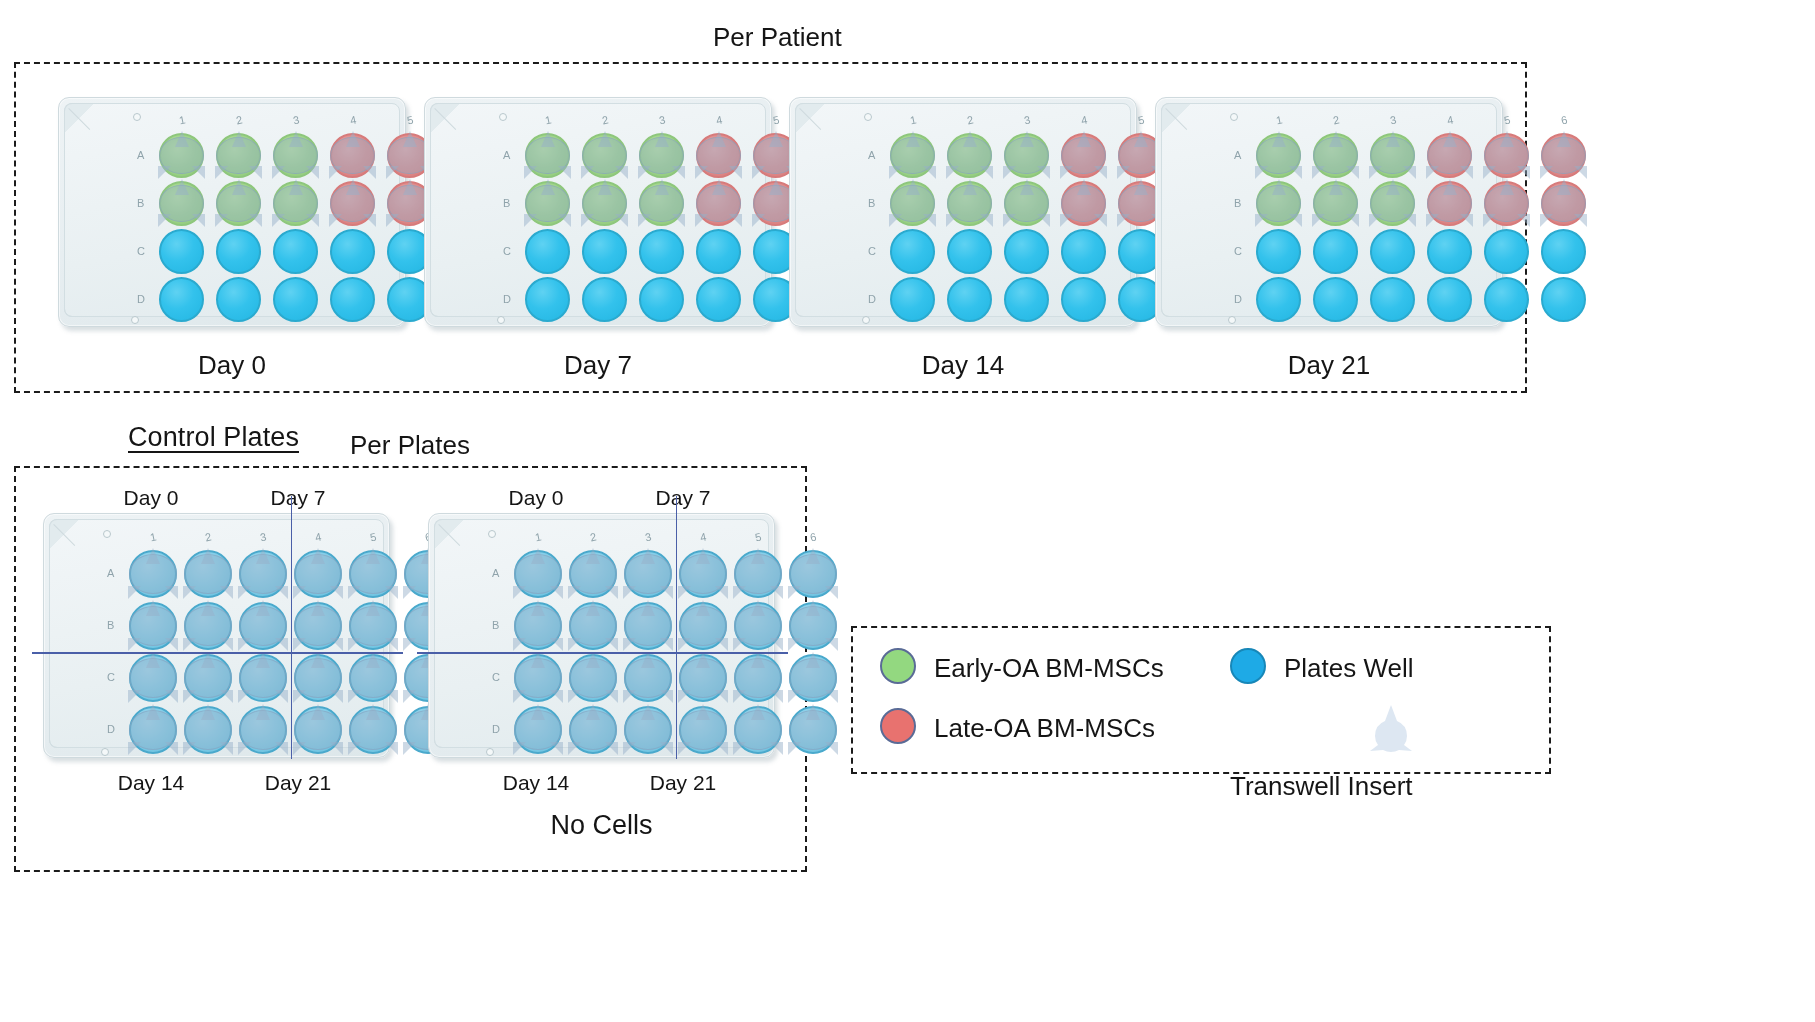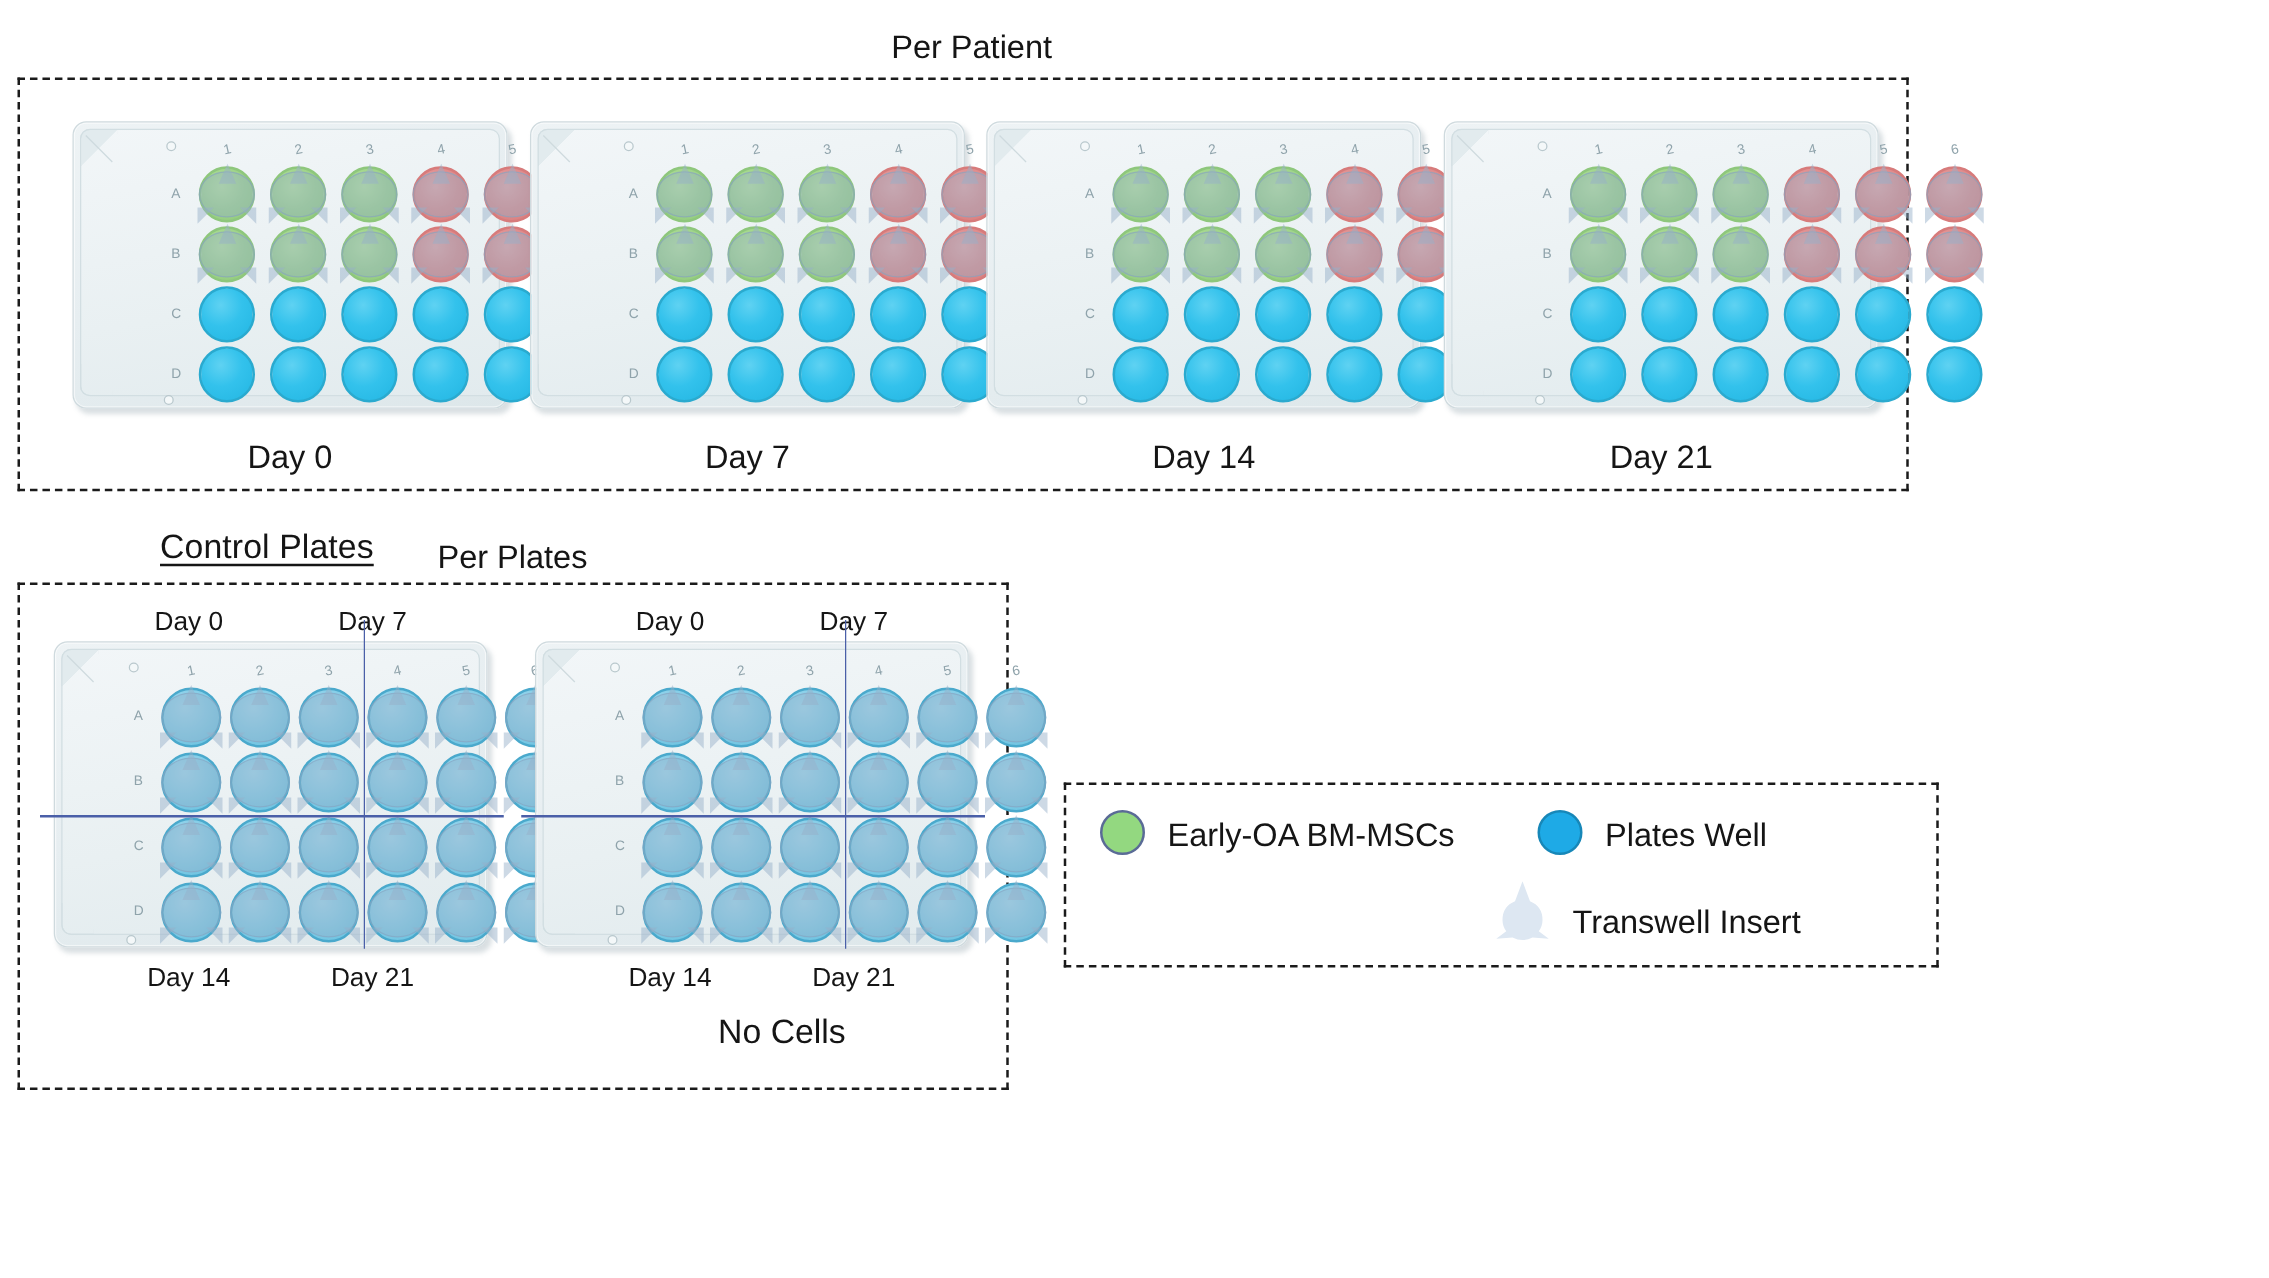--- a/index.html
+++ b/index.html
@@ -1014,35 +1014,41 @@
         <div class="cup"></div>
         <div class="spike"></div>
         <div class="foot l"></div>
         <div class="foot r"></div>
       </div>
       <div class="divider v" style="left: 246.5px; top: -18px; height: 263px;"></div>
       <div class="divider h" style="left: -12px; top: 138px; width: 371px;"></div>
     </div>
     <div class="ctrl-day" style="left: 456px; top: 771px; width: 160px;">Day 14</div>
     <div class="ctrl-day" style="left: 603px; top: 771px; width: 160px;">Day 21</div>
-    <div class="ctrl-title" style="left: 432px; top: 810px; width: 387px;">No Cells</div>
+    <div class="ctrl-title" style="left: 408px; top: 810px; width: 387px;">No Cells</div>
     <div class="dashed-box" style="left: 851px; top: 626px; width: 700px; height: 148px;"></div>
     <div class="legend-item" style="left: 880px; top: 648px;">
       <div class="legend-swatch">
         <div class="sw-circle green"></div>
       </div>
       <div class="legend-text">Early-OA BM-MSCs</div>
     </div>
+    <div class="legend-item" style="left: 880px; top: 708px;">
+      <div class="legend-swatch">
+        <div class="sw-circle red"></div>
+      </div>
+      <div class="legend-text">Late-OA BM-MSCs</div>
+    </div>
     <div class="legend-item" style="left: 1230px; top: 648px;">
       <div class="legend-swatch">
         <div class="sw-circle cyan"></div>
       </div>
       <div class="legend-text">Plates Well</div>
     </div>
-    <div class="legend-item" style="left: 1196px; top: 705px;">
+    <div class="legend-item" style="left: 1230px; top: 705px; flex-direction: column;">
       <div class="legend-swatch">
         <div class="sw-insert"><svg viewBox="0 0 44 48" width="44" height="48">
             <path d="M22 0 L28 16 Q38 20 38 31 Q38 36 35 40 L43 46 L30 45 Q26 47 22 47 Q18 47 14 45 L1 46 L9 40 Q6 36 6 31 Q6 20 16 16 Z" fill="#dde7f2"></path>
           </svg></div>
       </div>
       <div class="legend-text">Transwell Insert</div>
     </div>
   </div>
 
 </body></html>

